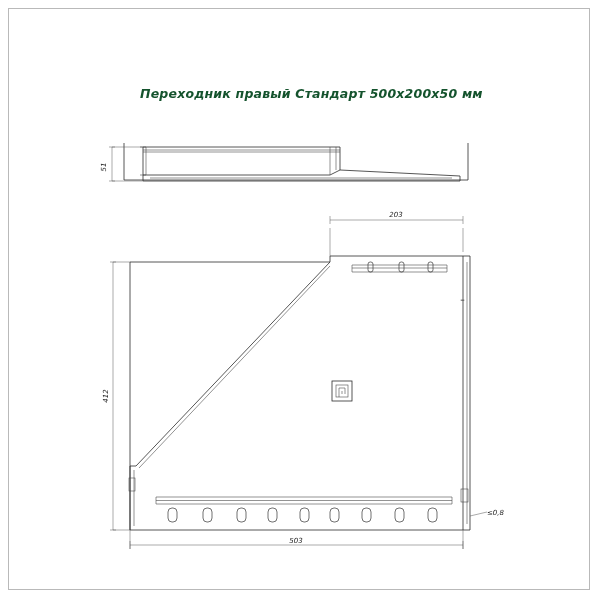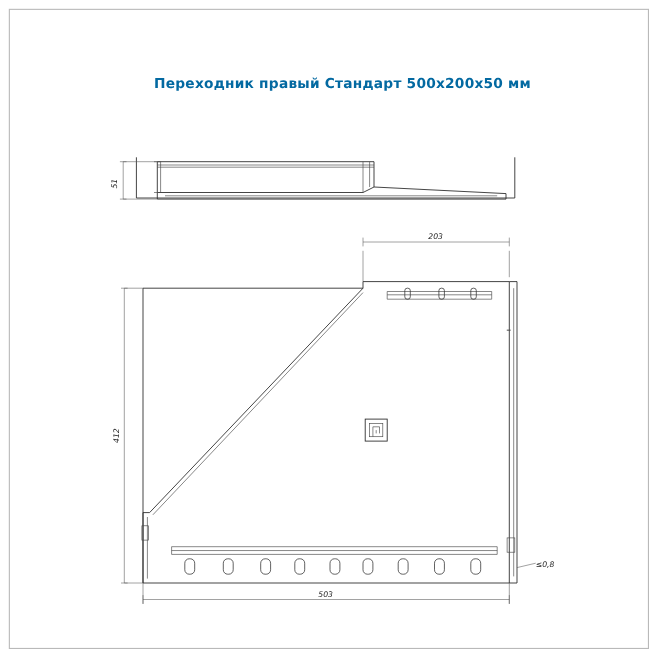--- a/index.html
+++ b/index.html
@@ -20,26 +20,27 @@
     left: 8px;
     top: 8px;
     width: 582px;
     height: 582px;
     border: 1px solid #b9b9b9;
     box-sizing: border-box;
   }
   .title {
     position: absolute;
     left: 140px;
-    top: 68px;
+    top: 86px;
     font-family: "DejaVu Sans", sans-serif;
+    font-style: italic;
     font-weight: bold;
     font-size: 12.5px;
     letter-spacing: 0.2px;
-    color: #0369a1;
+    color: #14532d;
     white-space: nowrap;
   }
   svg.drawing {
     position: absolute;
     left: 0;
     top: 0;
     width: 600px;
     height: 600px;
   }
   .dim-text {

